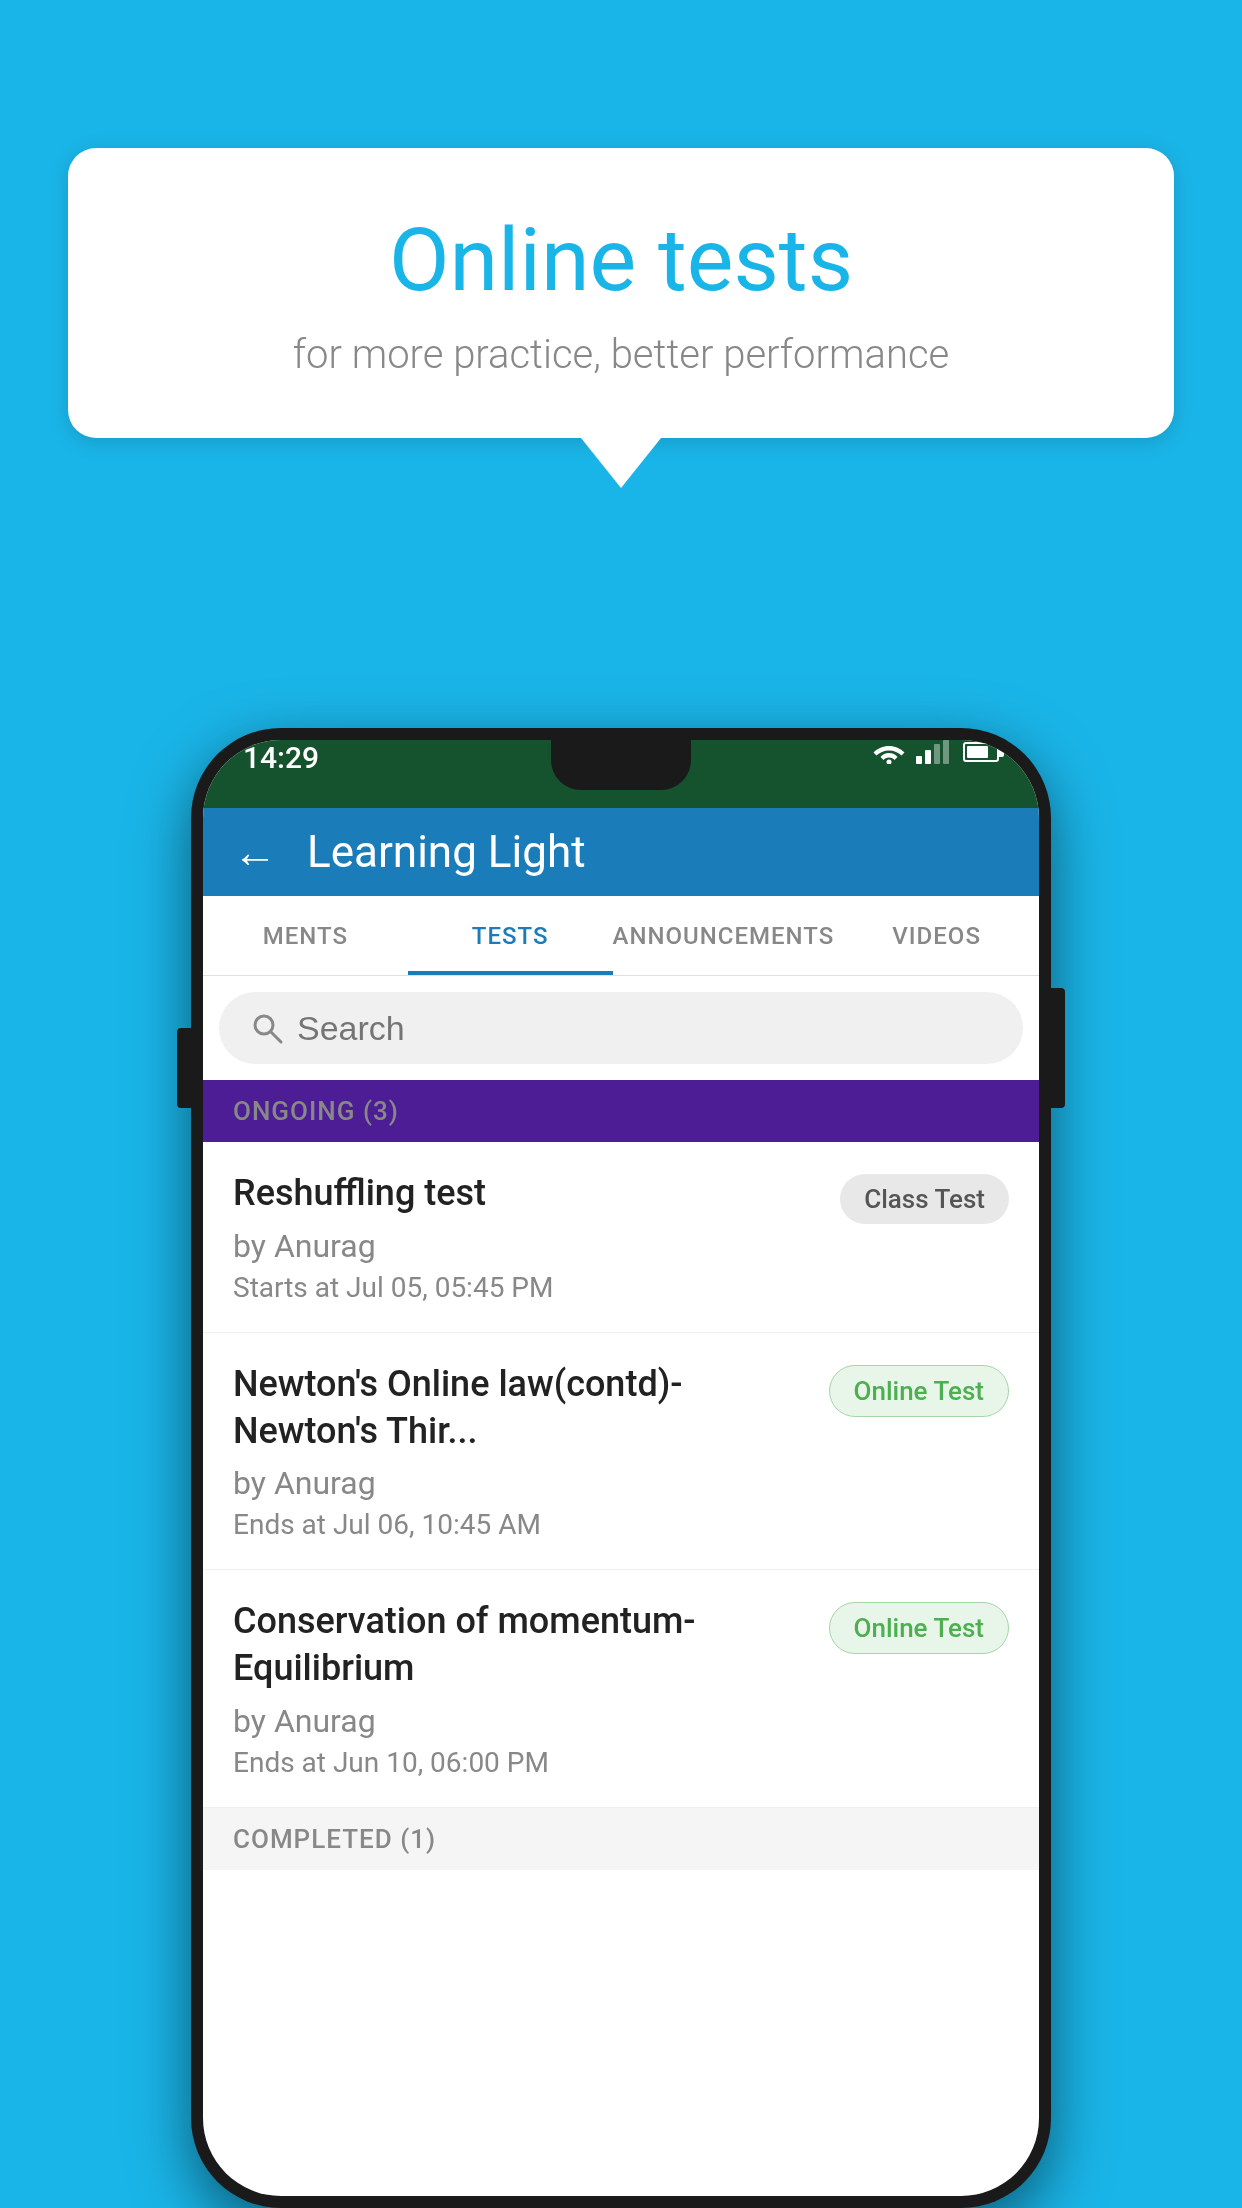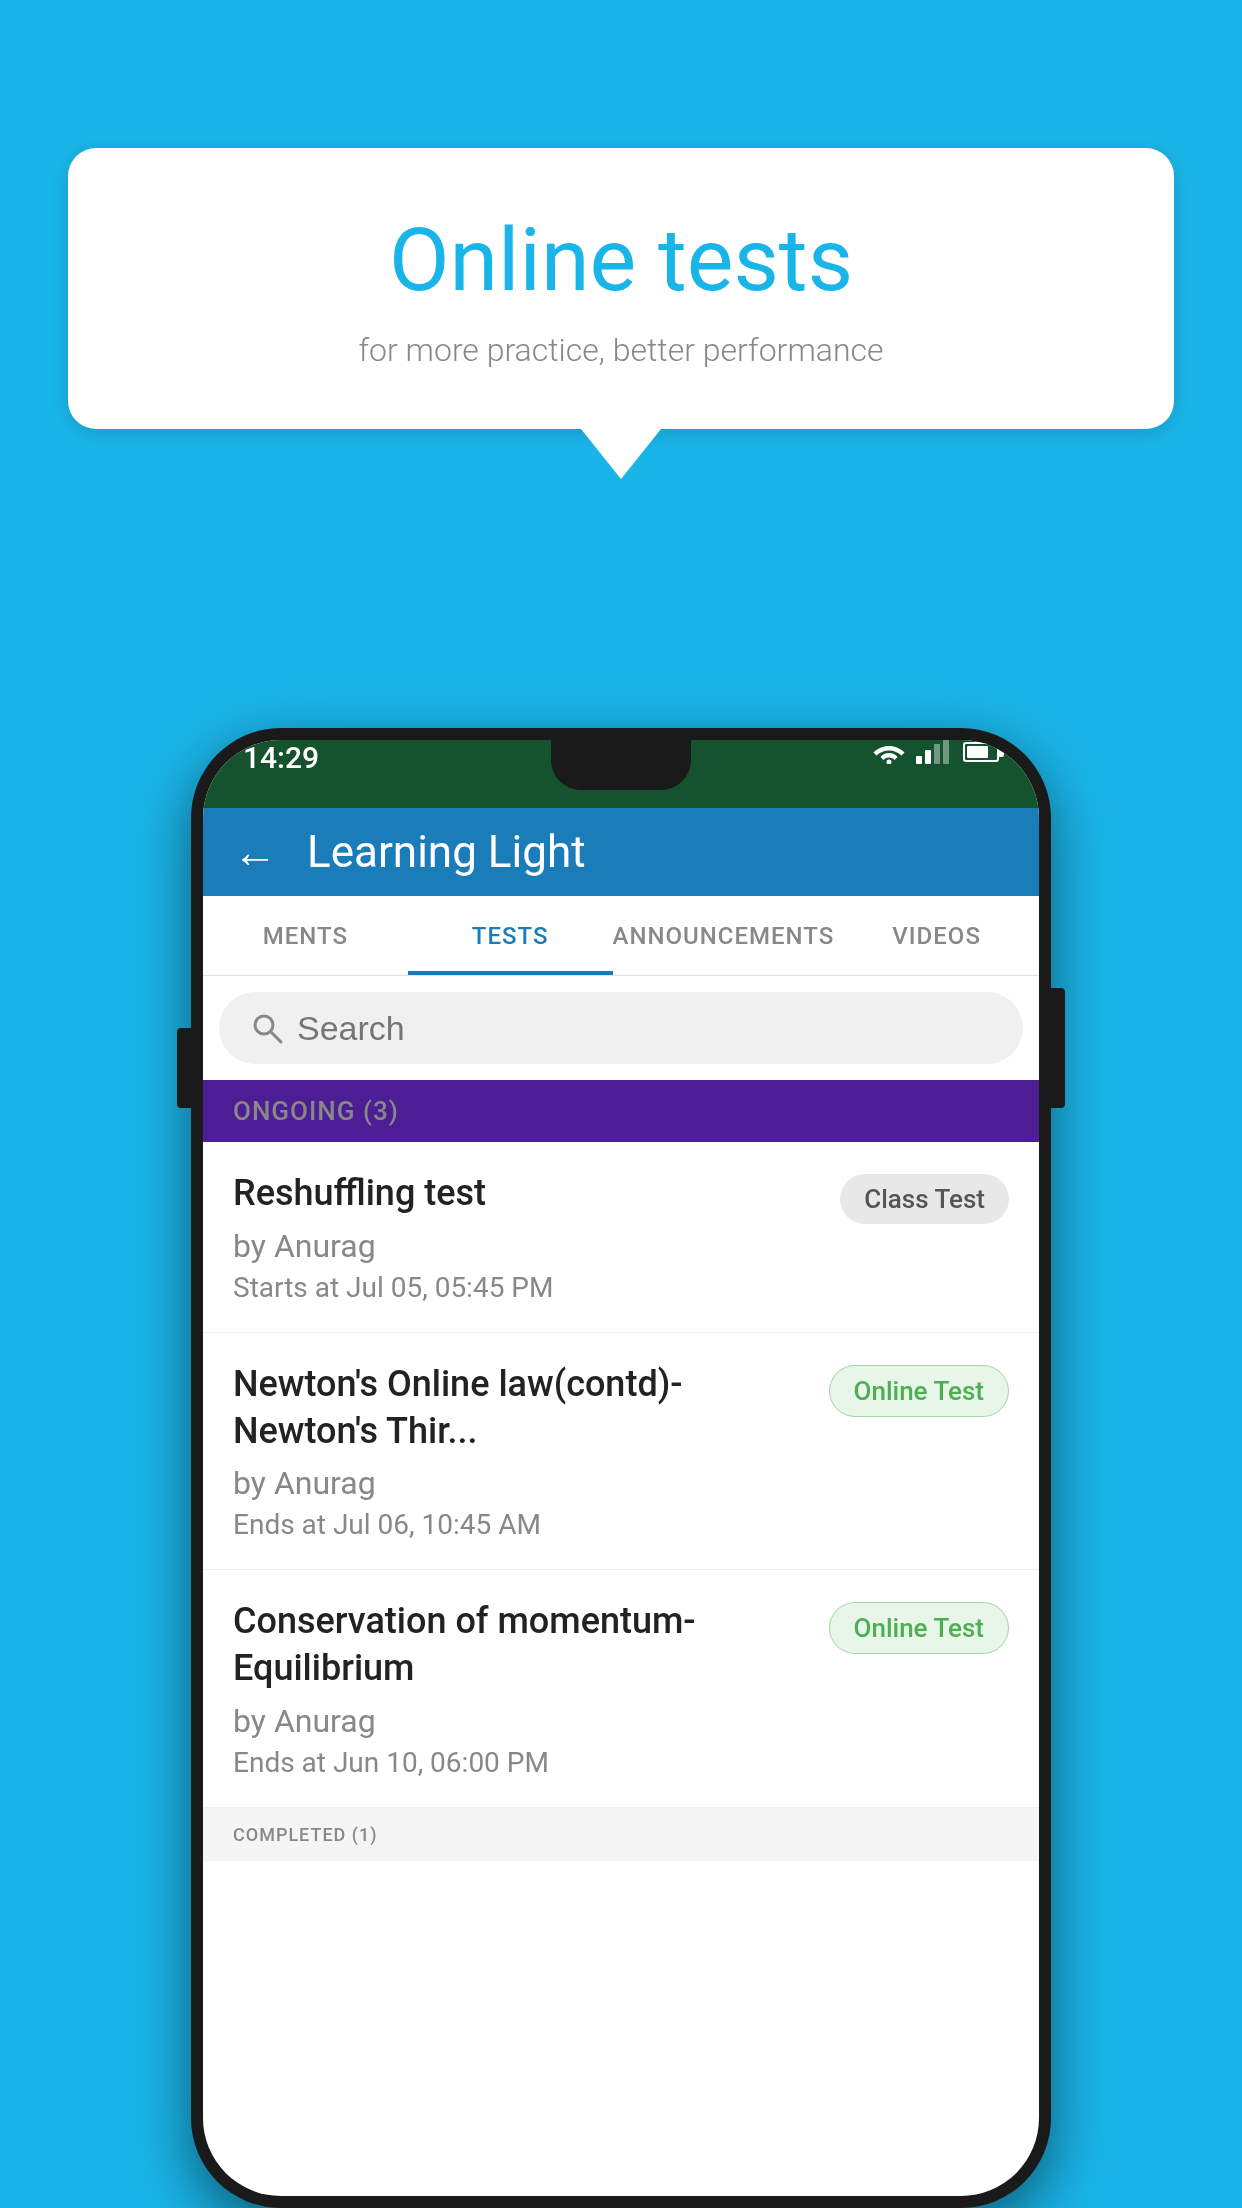--- a/index.html
+++ b/index.html
@@ -34,21 +34,21 @@
     }
 
     .speech-bubble h1 {
       font-size: 88px;
       color: #1ab5e8;
       font-weight: 400;
       margin-bottom: 20px;
     }
 
     .speech-bubble p {
-      font-size: 32px;
+      font-size: 40px;
       color: #888;
       font-weight: 300;
     }
 
     .speech-bubble-tail {
       width: 0;
       height: 0;
       border-left: 40px solid transparent;
       border-right: 40px solid transparent;
       border-top: 50px solid white;
@@ -328,21 +328,21 @@
     .badge-online {
       background: #e8f5e9;
       color: #4caf50;
       border: 1px solid #a5d6a7;
     }
 
     
     .completed-header {
       background: #f5f5f5;
       padding: 16px 30px;
-      font-size: 18px;
+      font-size: 26px;
       color: #888;
       font-weight: 500;
       letter-spacing: 1px;
     }
   </style>
 </head>
 <body>
 
 <div class="speech-bubble-container">
   <div class="speech-bubble">

